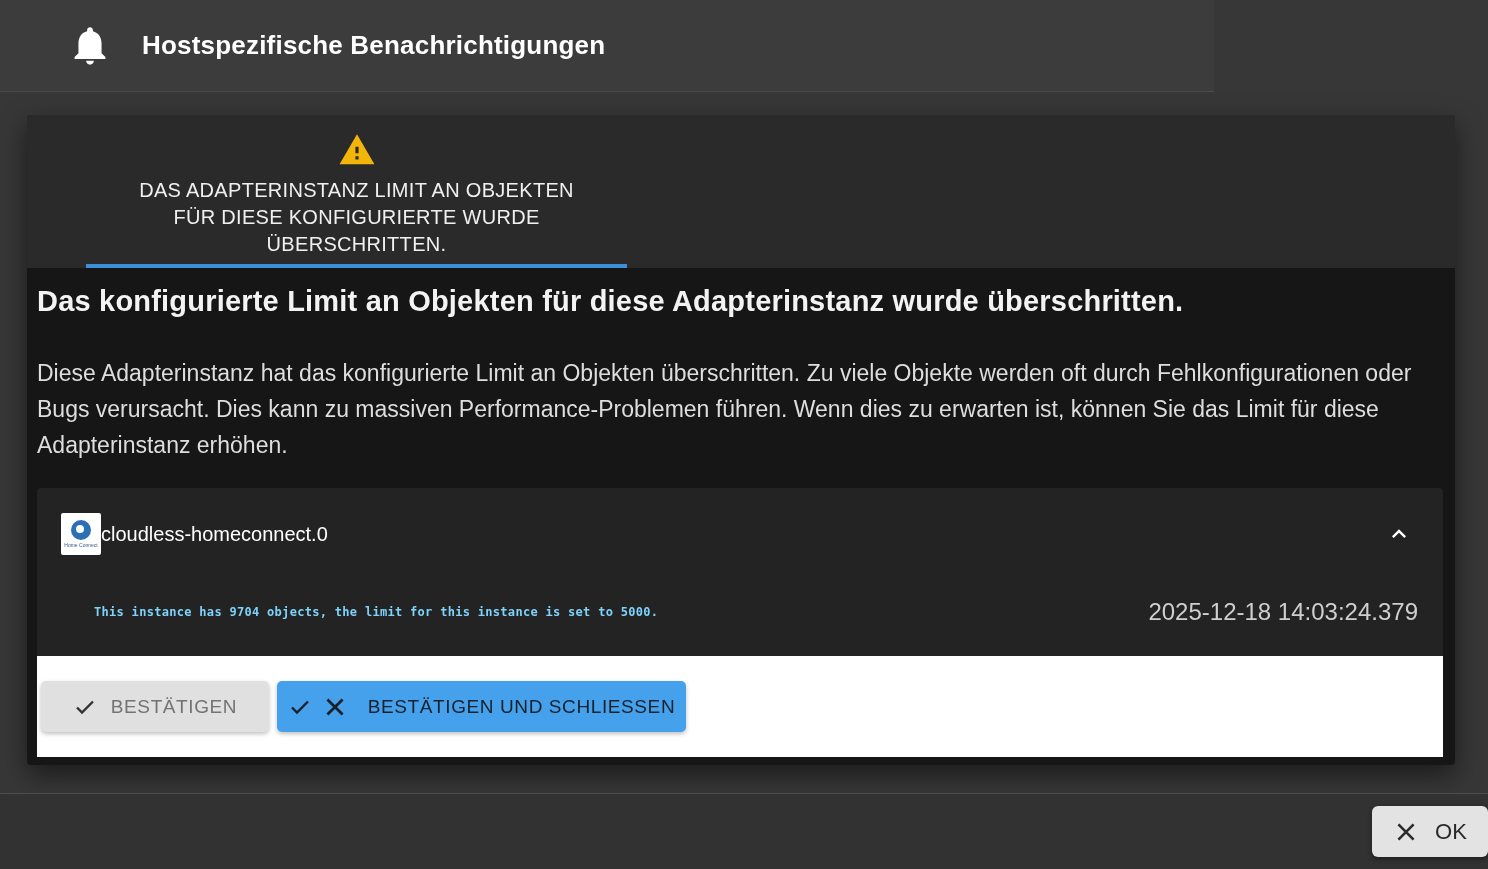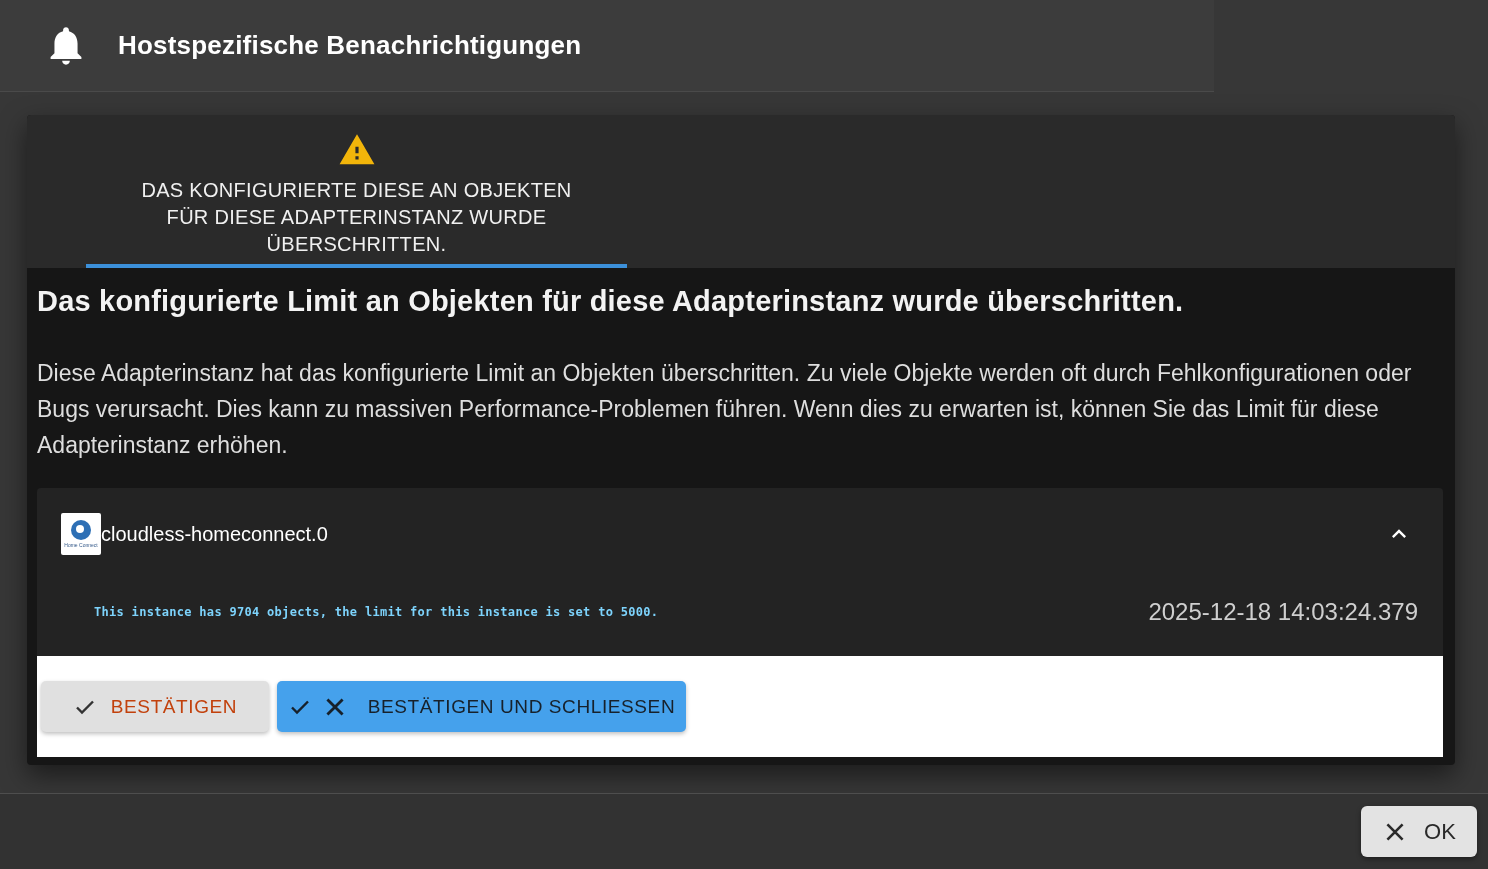--- a/index.html
+++ b/index.html
@@ -11,21 +11,21 @@
     overflow:hidden;
     color:#fff;
   }
 
   
   .app-header {
     position:absolute; top:0; left:0; width:1214px; height:92px;
     background:#3c3c3c;
     border-bottom:1px solid #4a4a4a;
     display:flex; align-items:center;
-    padding-left:44px;
+    padding-left:68px;
   }
   .bell-wrap { width:44px; height:52px; display:flex; align-items:center; justify-content:center; }
   .app-title {
     margin-left:30px;
     font-size:26px; font-weight:bold; color:#ffffff;
     letter-spacing:0.2px;
   }
 
   
   .card {
@@ -125,34 +125,34 @@
   }
   .btn {
     height:51px; border:none; border-radius:5px;
     display:flex; align-items:center; justify-content:center;
     font-family:"Liberation Sans", sans-serif;
     font-size:19px; font-weight:500; letter-spacing:0.6px;
     cursor:pointer;
     box-shadow:0 2px 4px rgba(0,0,0,0.25);
   }
   .btn-ack {
-    width:228px; background:#e0e0e0; color:#c2410c; gap:14px;
+    width:228px; background:#e0e0e0; color:#737373; gap:14px;
   }
   .btn-ack-close {
     width:409px; margin-left:8px; background:#45a1ec; color:#17212b; gap:10px;
   }
   .btn-ack-close .lbl { margin-left:10px; }
 
   
   .bottom-bar {
     position:absolute; left:0; top:793px; width:1488px; height:76px;
     background:#323232;
     border-top:1px solid #4e4e4e;
     display:flex; align-items:center; justify-content:flex-end;
-    padding-right:11px;
+    padding-right:0;
   }
   .btn-ok {
     width:116px; height:51px; background:#e3e3e3; color:#2a2a2a;
     border:none; border-radius:6px;
     display:flex; align-items:center; justify-content:center; gap:16px;
     font-size:22px; font-family:"Liberation Sans", sans-serif;
     cursor:pointer;
     box-shadow:0 2px 5px rgba(0,0,0,0.4);
   }
 
@@ -171,22 +171,22 @@
 </div>
 
 <div class="card">
 
   <div class="tabbar">
     <div class="tab">
       <svg class="warn" width="42" height="38" viewBox="0 0 24 24">
         <path fill="#f2b50a" d="M1 21h22L12 2 1 21zm12-3h-2v-2h2v2zm0-4h-2v-4h2v4z"></path>
       </svg>
       <div class="tab-label">
-        <div>DAS KONFIGURIERTE DIESE AN OBJEKTEN</div>
-        <div>FÜR DIESE ADAPTERINSTANZ WURDE</div>
+        <div>DAS ADAPTERINSTANZ LIMIT AN OBJEKTEN</div>
+        <div>FÜR DIESE KONFIGURIERTE WURDE</div>
         <div>ÜBERSCHRITTEN.</div>
       </div>
     </div>
     <div class="tab-indicator"></div>
   </div>
 
   <div class="notif-title">Das konfigurierte Limit an Objekten für diese Adapterinstanz wurde überschritten.</div>
   <div class="notif-desc">Diese Adapterinstanz hat das konfigurierte Limit an Objekten überschritten. Zu viele Objekte werden oft durch Fehlkonfigurationen oder Bugs verursacht. Dies kann zu massiven Performance-Problemen führen. Wenn dies zu erwarten ist, können Sie das Limit für diese Adapterinstanz erhöhen.</div>
 
   <div class="accordion">

